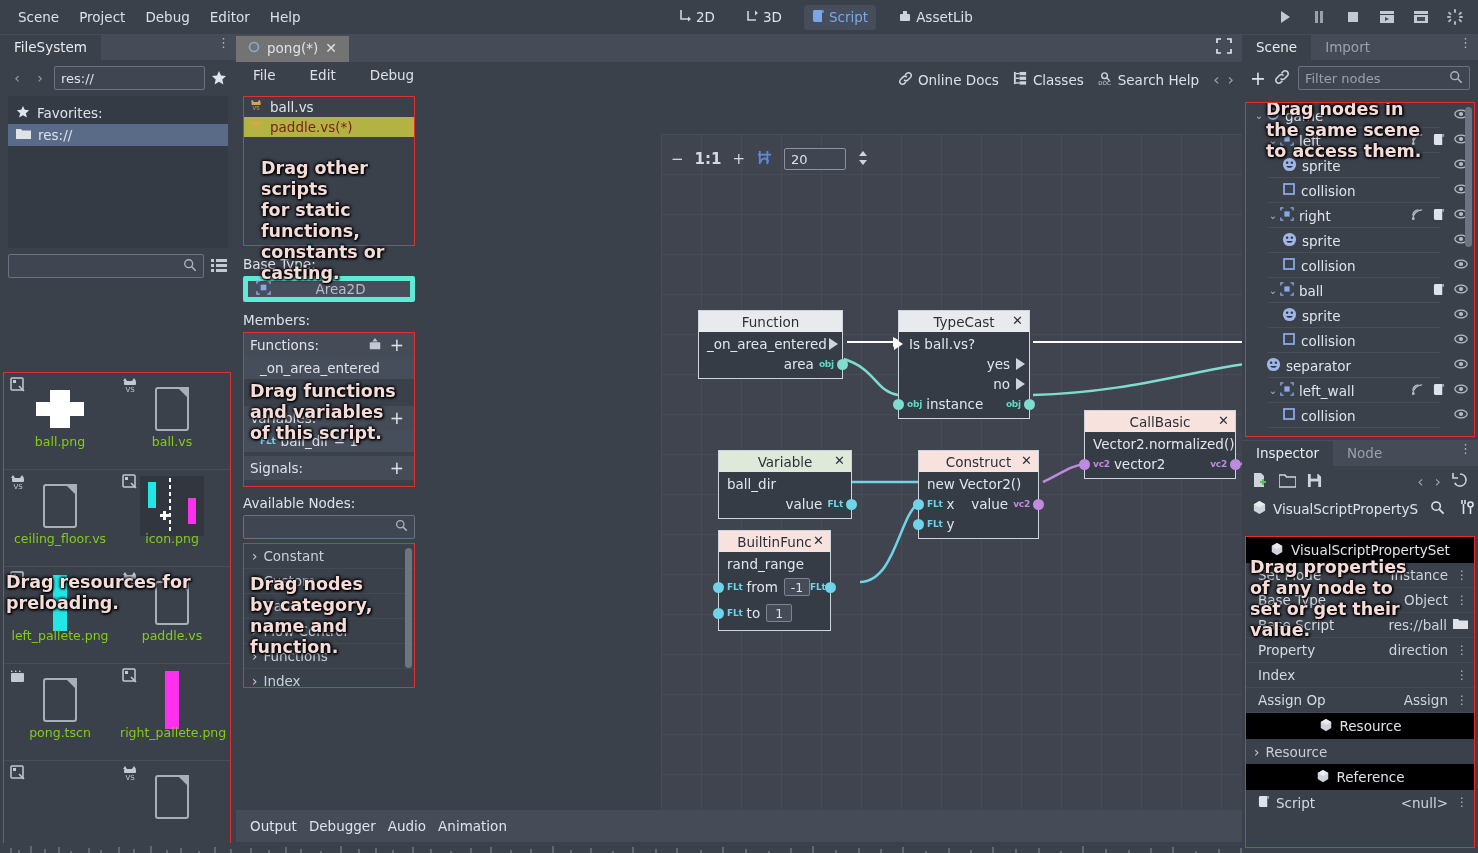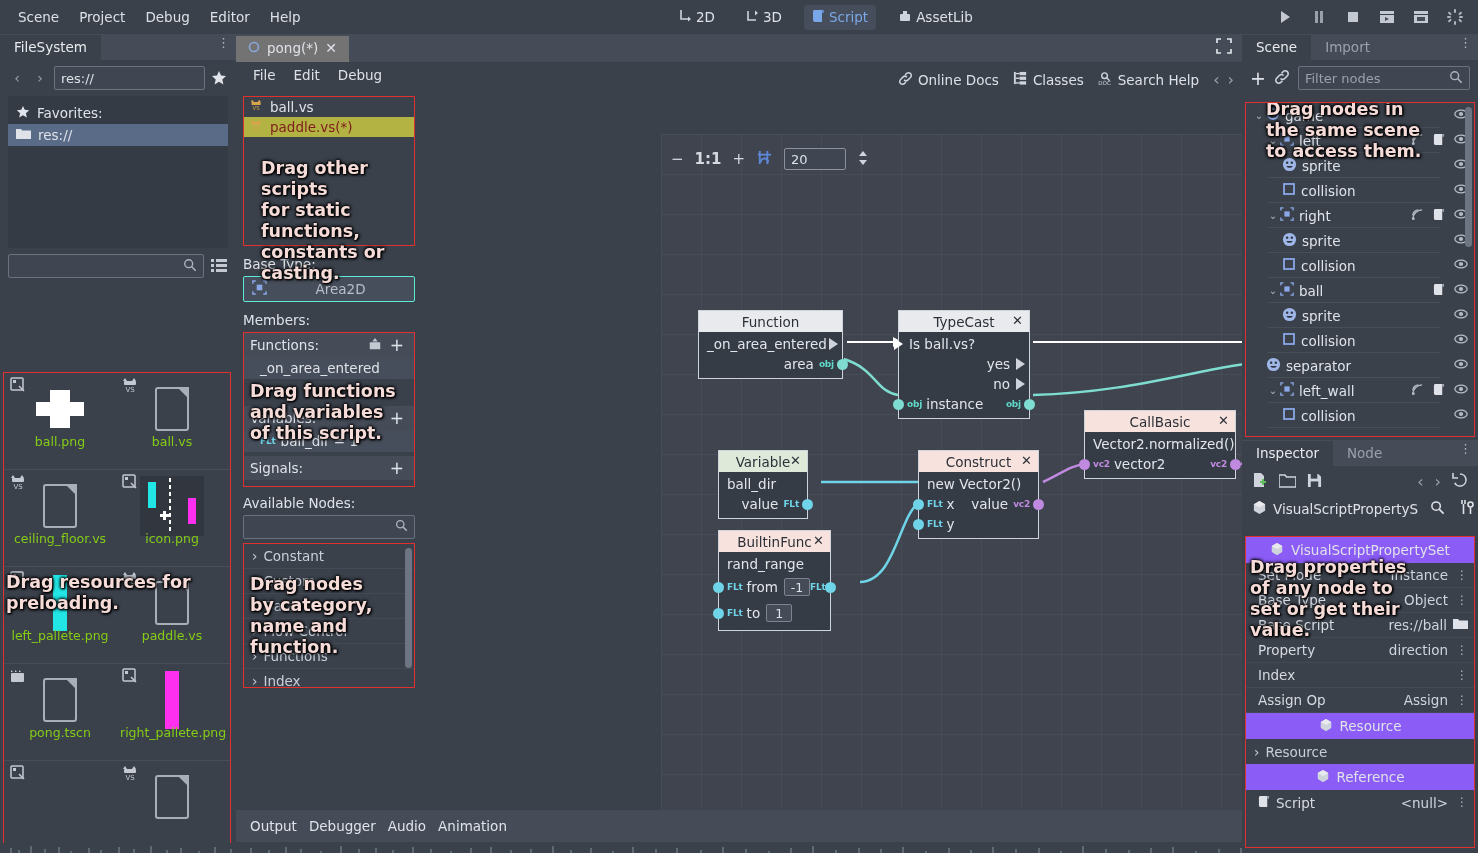--- a/index.html
+++ b/index.html
@@ -45,33 +45,33 @@
   .fitem .fname{font-size:12.5px;text-align:center;line-height:14px;width:104px;color:#84cc16;}
   .fsep{width:100%;height:1px;background:#474e59;}
   .doc-ico{width:34px;height:44px;border:2px solid #a9afb9;border-radius:3px;position:relative;background:transparent;}
   .doc-ico:after{content:"";position:absolute;right:-2px;top:-2px;border-left:12px solid transparent;border-top:12px solid #a9afb9;}
 
   
   #scripteditor{position:absolute;left:236px;top:34px;width:1006px;height:819px;background:#3b414b;}
   #se-tabs{height:28px;display:flex;align-items:flex-end;background:#454c58;position:relative;}
   #se-tabs .t{display:flex;align-items:center;gap:7px;padding:4px 12px 6px 12px;font-size:13.5px;}
   #se-tabs .t.active{background:#737373;margin-top:46px;}
-  #se-menu{height:26px;display:flex;align-items:center;gap:0;padding:2px 8px;}
+  #se-menu{height:26px;display:flex;align-items:center;gap:16px;padding:2px 8px;}
   #se-menu .mi{padding:3px 9px;font-size:13.5px;border-radius:3px;color:#dde0e6;}
   #se-helpbtns{position:absolute;right:8px;top:36px;display:flex;align-items:center;gap:14px;font-size:13.5px;color:#dde0e6;}
   #se-helpbtns .hb{display:flex;align-items:center;gap:5px;}
   .maxbtn{position:absolute;right:10px;top:4px;color:#dfe2e8;font-size:15px;}
 
   
   #script-col{position:absolute;left:7px;top:62px;width:172px;height:745px;}
   #script-list{border:1px solid #e03030;height:150px;background:#3b414b;}
   .sl-item{display:flex;align-items:center;gap:7px;height:20px;padding:0 6px;font-size:13.5px;}
   .sl-item.active{background:#b2b342;color:#7f1d1d;}
   #basetype-label{margin-top:10px;font-size:13.5px;}
-  #basetype-box{margin-top:4px;height:26px;background:#474e5b;border:1px solid #5eead4;border-radius:2px;
+  #basetype-box{margin-top:4px;height:26px;background:#474e5b;border:5px solid #5eead4;border-radius:2px;
                 display:flex;align-items:center;gap:8px;padding:0 8px;}
   #basetype-box .bt-name{flex:1;text-align:center;color:#b8bec9;font-size:13.5px;}
   #members-label{margin-top:10px;font-size:13.5px;}
   #members{margin-top:4px;border:1px solid #e03030;height:155px;background:#3b414b;position:relative;}
   .sec-head{display:flex;align-items:center;height:24px;padding:0 6px;background:#454c58;font-size:13.5px;}
   .sec-head .lbl{flex:1;}
   .mem-item{display:flex;align-items:center;height:22px;padding:0 6px 0 16px;font-size:13.5px;background:#474e5b;}
   #availnodes-label{margin-top:8px;font-size:13.5px;}
   #an-search{margin-top:4px;height:24px;background:#3f4652;border:1px solid #6a7280;border-radius:2px;
              display:flex;align-items:center;justify-content:flex-end;padding-right:6px;color:#aeb4c0;}
@@ -120,21 +120,21 @@
   #scene-tree{position:absolute;left:3px;top:68px;width:230px;height:335px;border:1px solid #e03030;background:#3b414b;overflow:hidden;}
   .tnode{display:flex;align-items:center;height:25px;font-size:13.5px;color:#e0e3e9;position:relative;}
   .tnode .exp{width:14px;text-align:center;color:#aeb4c0;font-size:10px;}
   .tnode .nm{margin-left:5px;}
   .tnode .right-ic{position:absolute;right:6px;display:flex;align-items:center;gap:9px;color:#b6bcc6;}
   .tnode .underline{position:absolute;left:22px;right:34px;bottom:0;height:1px;background:#474e59;}
   #inspector{position:absolute;top:406px;left:0;width:236px;height:413px;}
   #insp-toolbar{display:flex;align-items:center;gap:11px;padding:6px 10px;}
   #insp-obj{display:flex;align-items:center;gap:6px;padding:2px 10px 6px 10px;font-size:13.5px;}
   #insp-props{position:absolute;left:3px;top:96px;width:230px;height:312px;border:1px solid #e03030;background:#3b414b;overflow:hidden;}
-  .pclass{height:26px;display:flex;align-items:center;justify-content:center;gap:7px;background:#8b5cf6;font-size:13.5px;}
+  .pclass{height:26px;display:flex;align-items:center;justify-content:center;gap:7px;background:#000000;font-size:13.5px;}
   .prow{height:25px;display:flex;align-items:center;padding:0 6px 0 12px;font-size:13.5px;position:relative;border-bottom:1px solid #434a55;}
   .prow .pname{flex:1;color:#d6dae1;}
   .prow .pval{color:#cfd4dc;}
   .prow .dots{margin-left:8px;color:#aeb4c0;font-size:12px;line-height:9px;}
   .psub{height:25px;display:flex;align-items:center;gap:6px;padding:0 8px;font-size:13.5px;color:#c9cfd9;}
 
   
   #bottom{position:absolute;left:236px;top:810px;width:1006px;height:32px;background:#454c58;display:flex;align-items:center;gap:12px;padding:0 14px;}
   #bottom .bi{font-size:13.5px;color:#e0e3e9;}
   #waveform{position:absolute;left:0;top:843px;width:1478px;height:10px;background:#3b414b;overflow:hidden;}
@@ -785,21 +785,21 @@
           <span class="port l" style="background:#c08ae0;top:5px;"></span>
           <span class="tag vc2" style="margin-right:4px;">vc2</span>
           <span>vector2</span>
           <span class="spacer"></span>
           <span class="tag vc2">vc2</span>
           <span class="port r" style="background:#c08ae0;top:5px;"></span>
         </div>
       </div>
     </div>
 
-    <div class="gnode" style="left:57px;top:316px;width:90px;">
+    <div class="gnode" style="left:57px;top:316px;width:134px;">
       <div class="gtitle" style="background:#dfe9da;">
         <span>Variable</span>
         <span class="x">✕</span>
       </div>
       <div class="gbody">
         <div class="gline">
           <span>ball_dir</span>
         </div>
         <div class="gline">
           <span class="spacer"></span>

